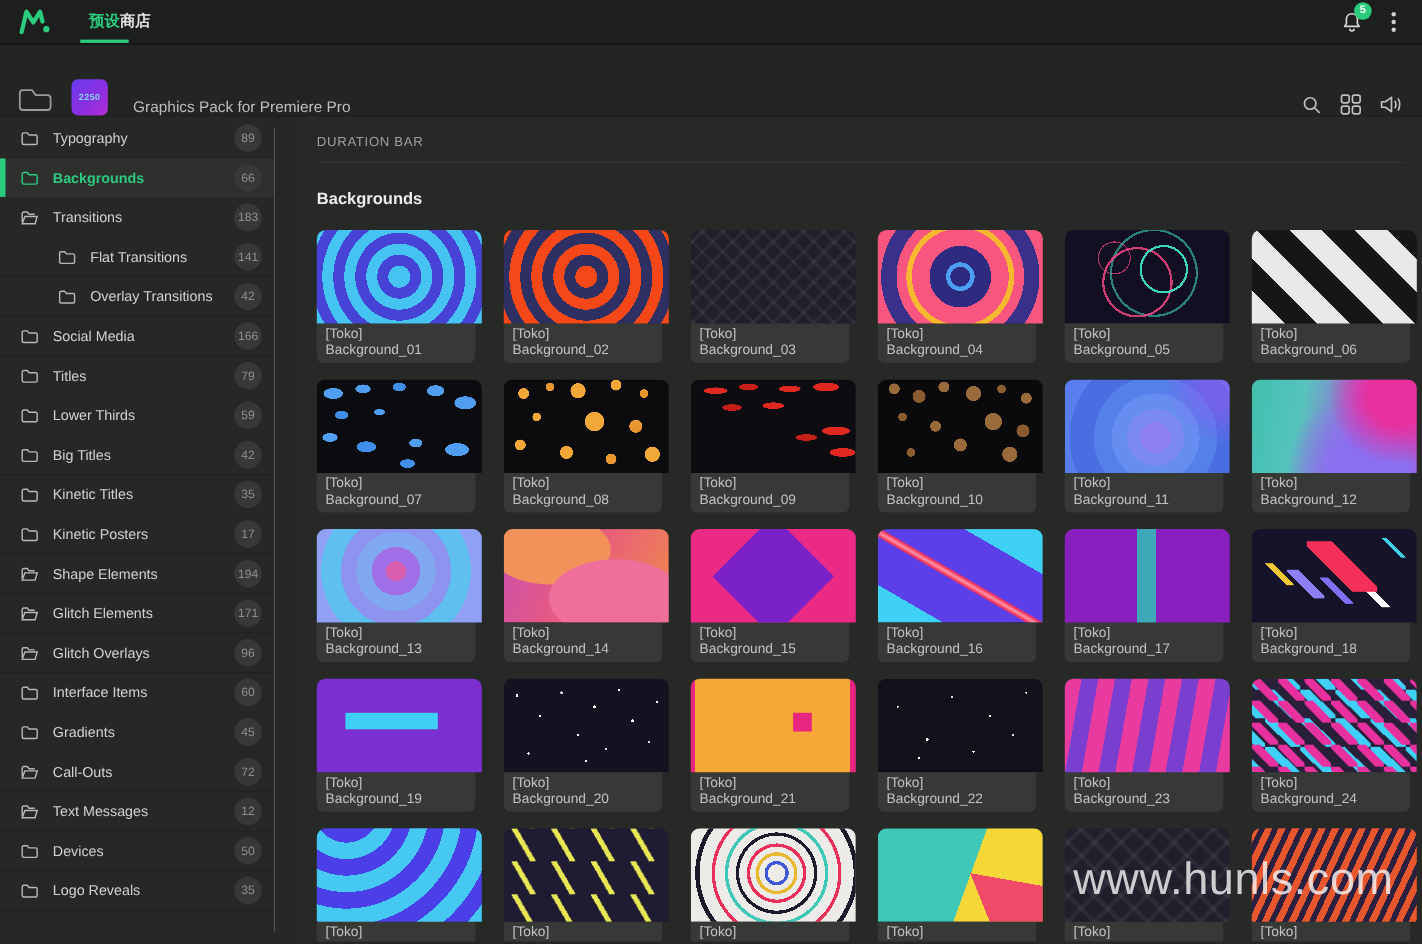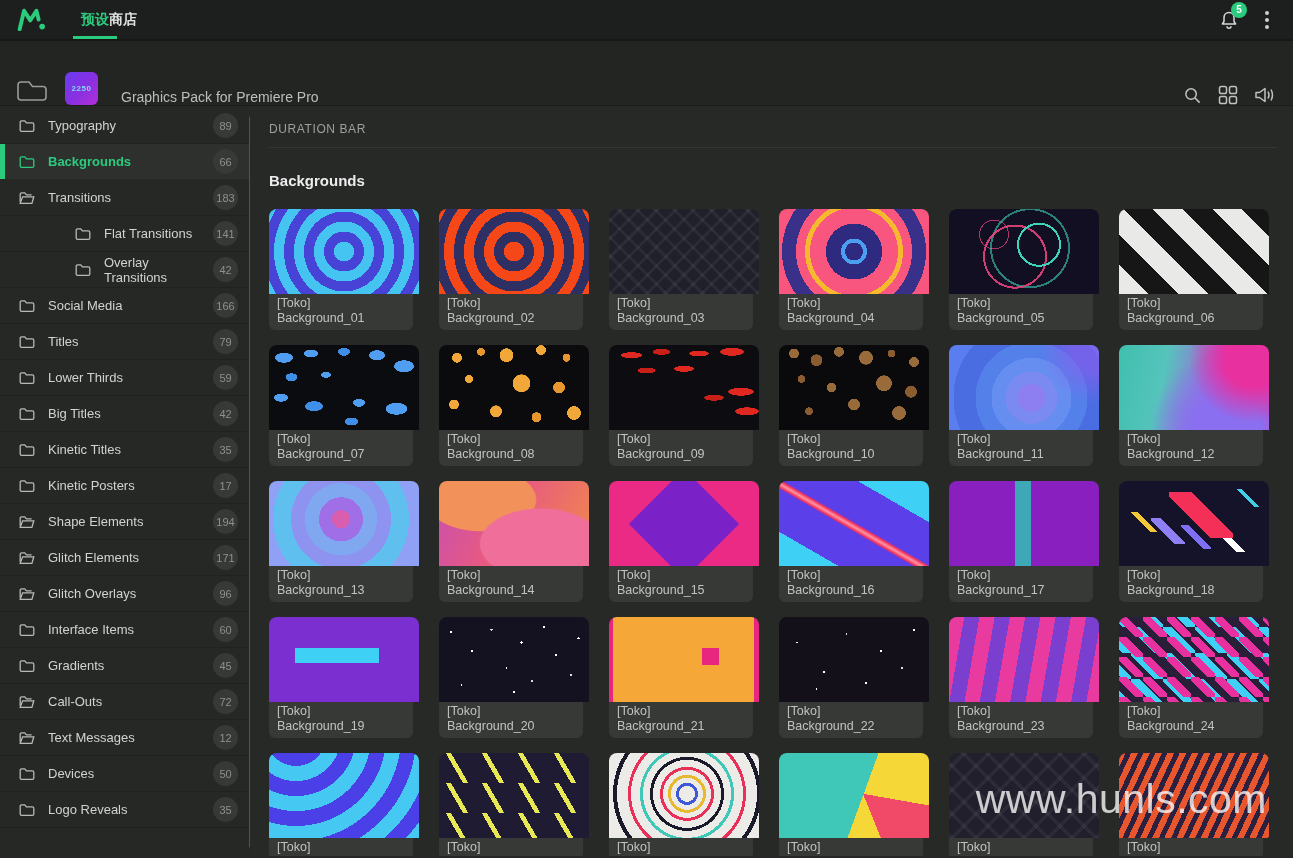--- a/index.html
+++ b/index.html
@@ -23,26 +23,26 @@
   
   .header { height:65px; background:#232523; display:flex; align-items:flex-end; border-bottom:1px solid #1b1d1b; }
   .hfolder { margin-left:15px; display:flex; }
   .packicon { margin-left:16px; width:33px; height:33px; border-radius:6px; background:linear-gradient(135deg,#6a3bf0 0%,#8a2fe0 55%,#b32fd8 100%); display:flex; align-items:center; justify-content:center; }
   .packicon span { font-size:8px; font-weight:bold; color:#7fd8f5; letter-spacing:0.5px; }
   .packtitle { margin-left:23px; font-size:14px; color:#bdbdbd; }
   .header-right { margin-left:auto; display:flex; align-items:center; gap:16px; margin-right:17px; }
   .hbtn { display:flex; align-items:center; justify-content:center; cursor:pointer; }
 
   
-  .app-body { display:flex; height:750px; }
+  .app-body { display:flex; height:750px;gap:19px; }
   .sidebar { width:250px; background:#262826; position:relative; padding-top:2px; overflow:hidden; flex:0 0 250px; }
   .side-item { height:36px; display:flex; align-items:center; padding:0 12px 0 19px; position:relative; border-bottom:1px solid rgba(0,0,0,0.14); cursor:pointer; color:#b8b8b8; }
   .side-item .flabel { margin-left:13px; font-size:13px; color:#d2d2d2; }
   .side-item .count { margin-left:auto; min-width:25px; height:25px; padding:0 3px; border-radius:13px; background:#373937; color:#8f8f8f; font-size:11px; display:flex; align-items:center; justify-content:center; }
-  .side-item.indent { padding-left:75px; }
+  .side-item.indent { padding-left:53px; }
   .side-item.selected { background:#2e302e; color:#2bcb7e; }
   .side-item.selected::before { content:""; position:absolute; left:0; top:0; bottom:0; width:5px; background:#2bcb7e; }
   .side-item.selected .flabel { color:#2bcb7e; font-weight:bold; }
   .scroll-thumb { position:absolute; right:-3px; top:10px; bottom:8px; width:4px; border-radius:2px; background:#525452; z-index:6; }
 
   .main { flex:1; background:#272927; padding:16px 0 0 19px; position:relative; overflow:hidden; }
   .section-label { font-size:12px; color:#9f9f9f; letter-spacing:0.6px; }
   .mdivider { height:1px; background:#343634; margin:11px 16px 0 0; }
   .group-title { margin-top:24px; font-size:15px; font-weight:bold; color:#ececec; }
   .grid { margin-top:20px; display:grid; grid-template-columns:repeat(6,150px); column-gap:20px; row-gap:15px; }

